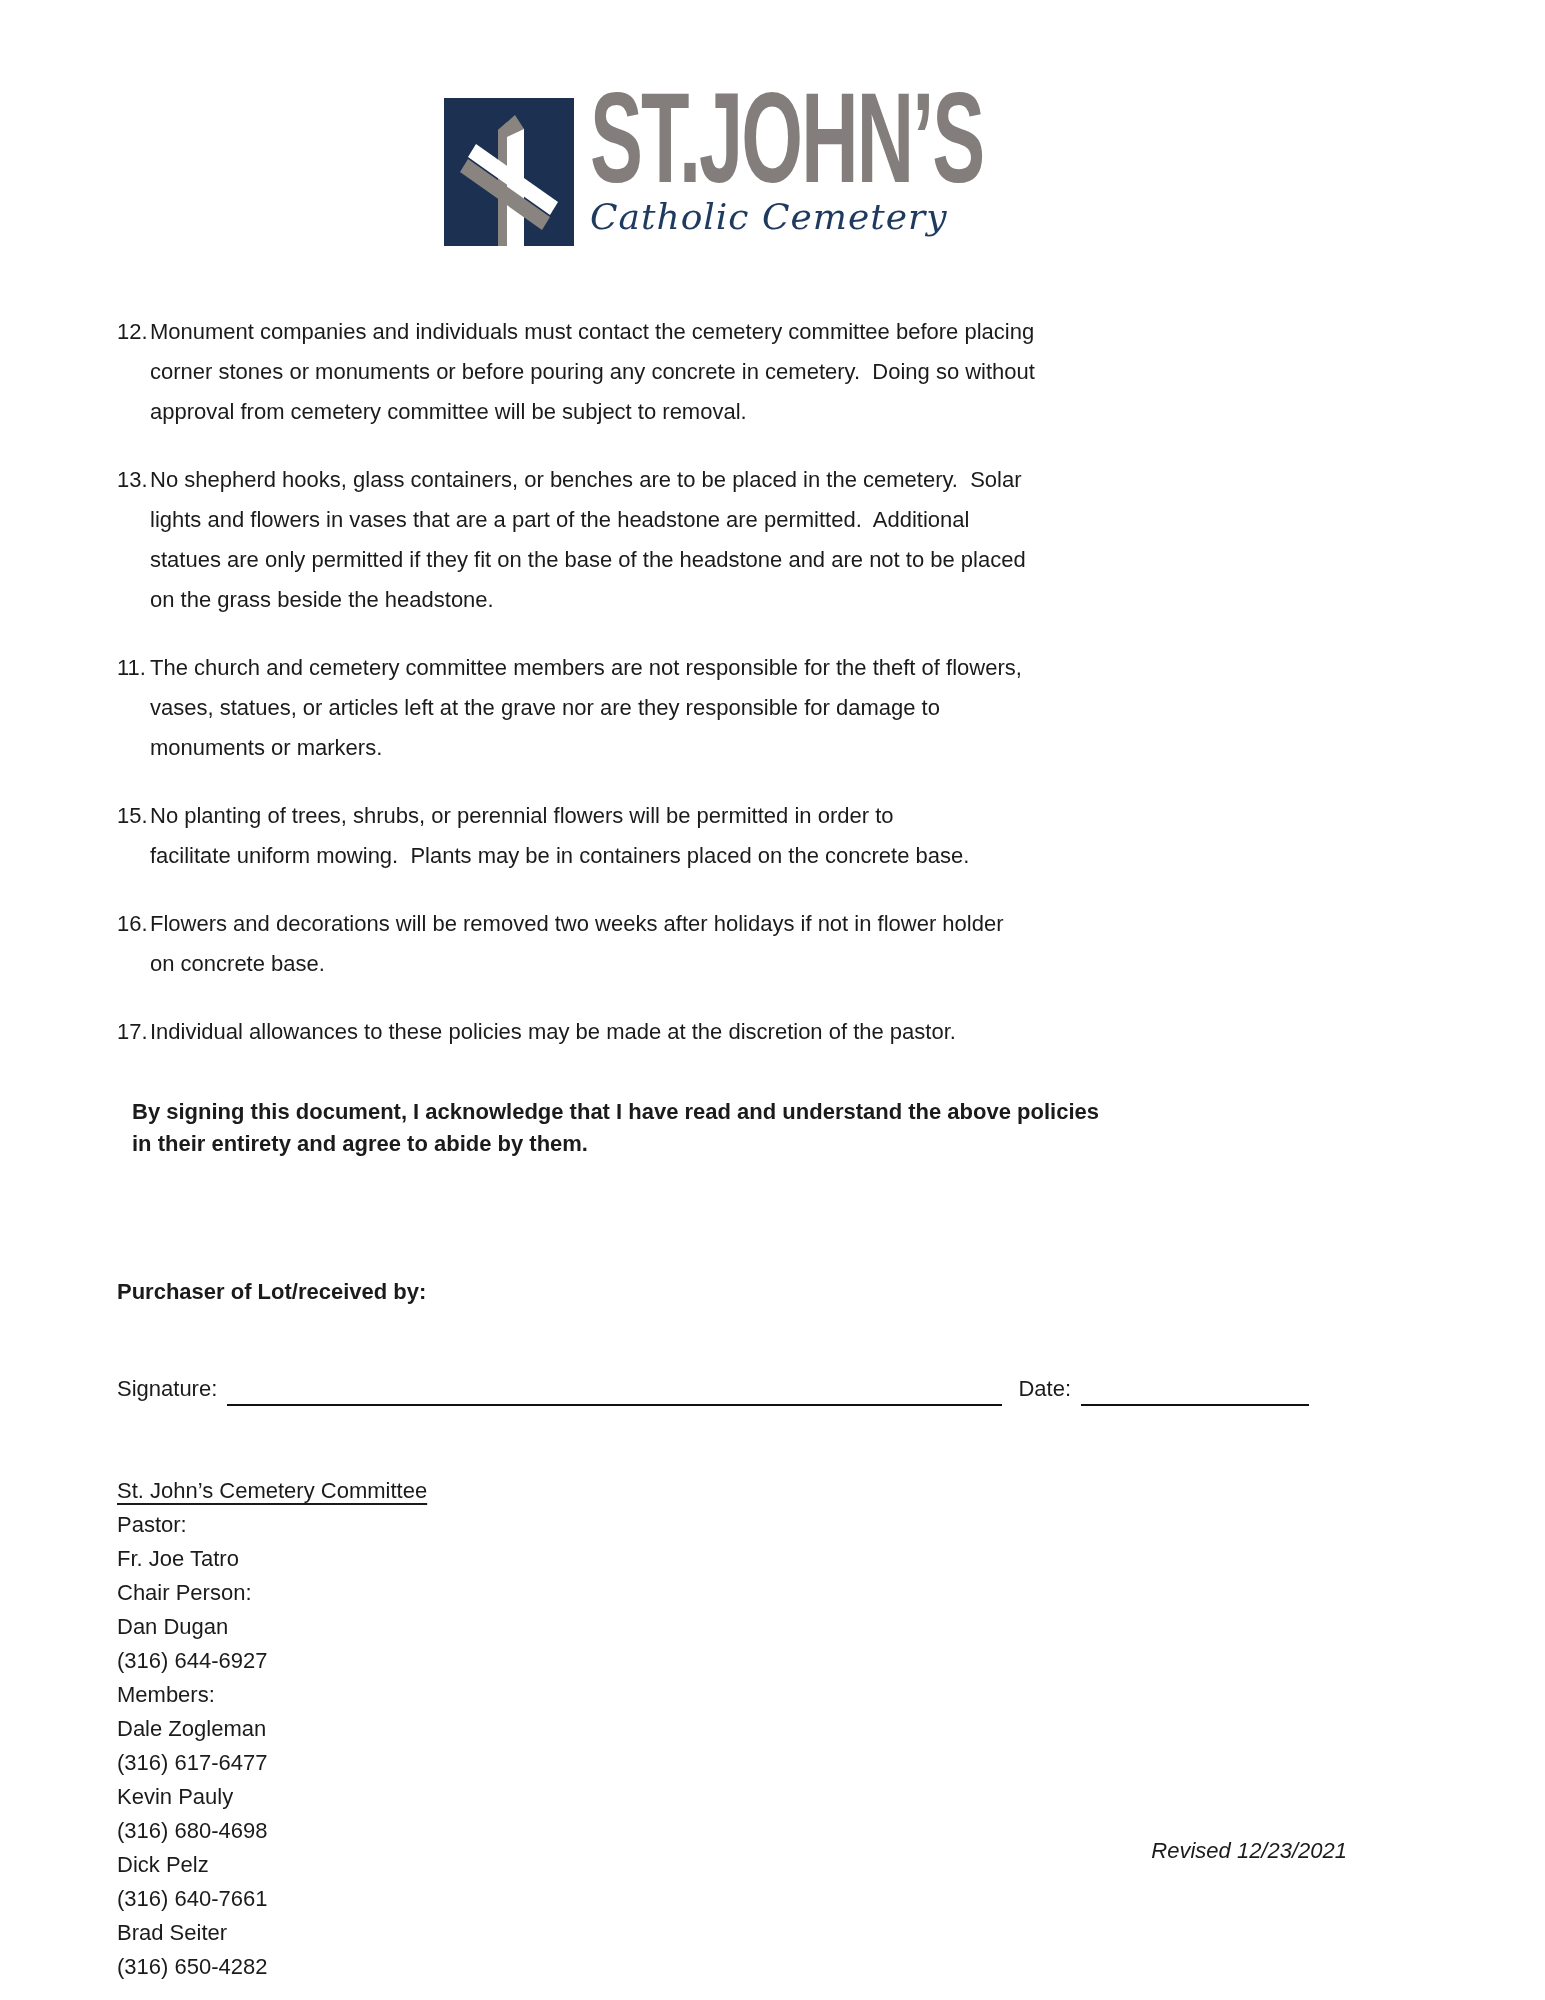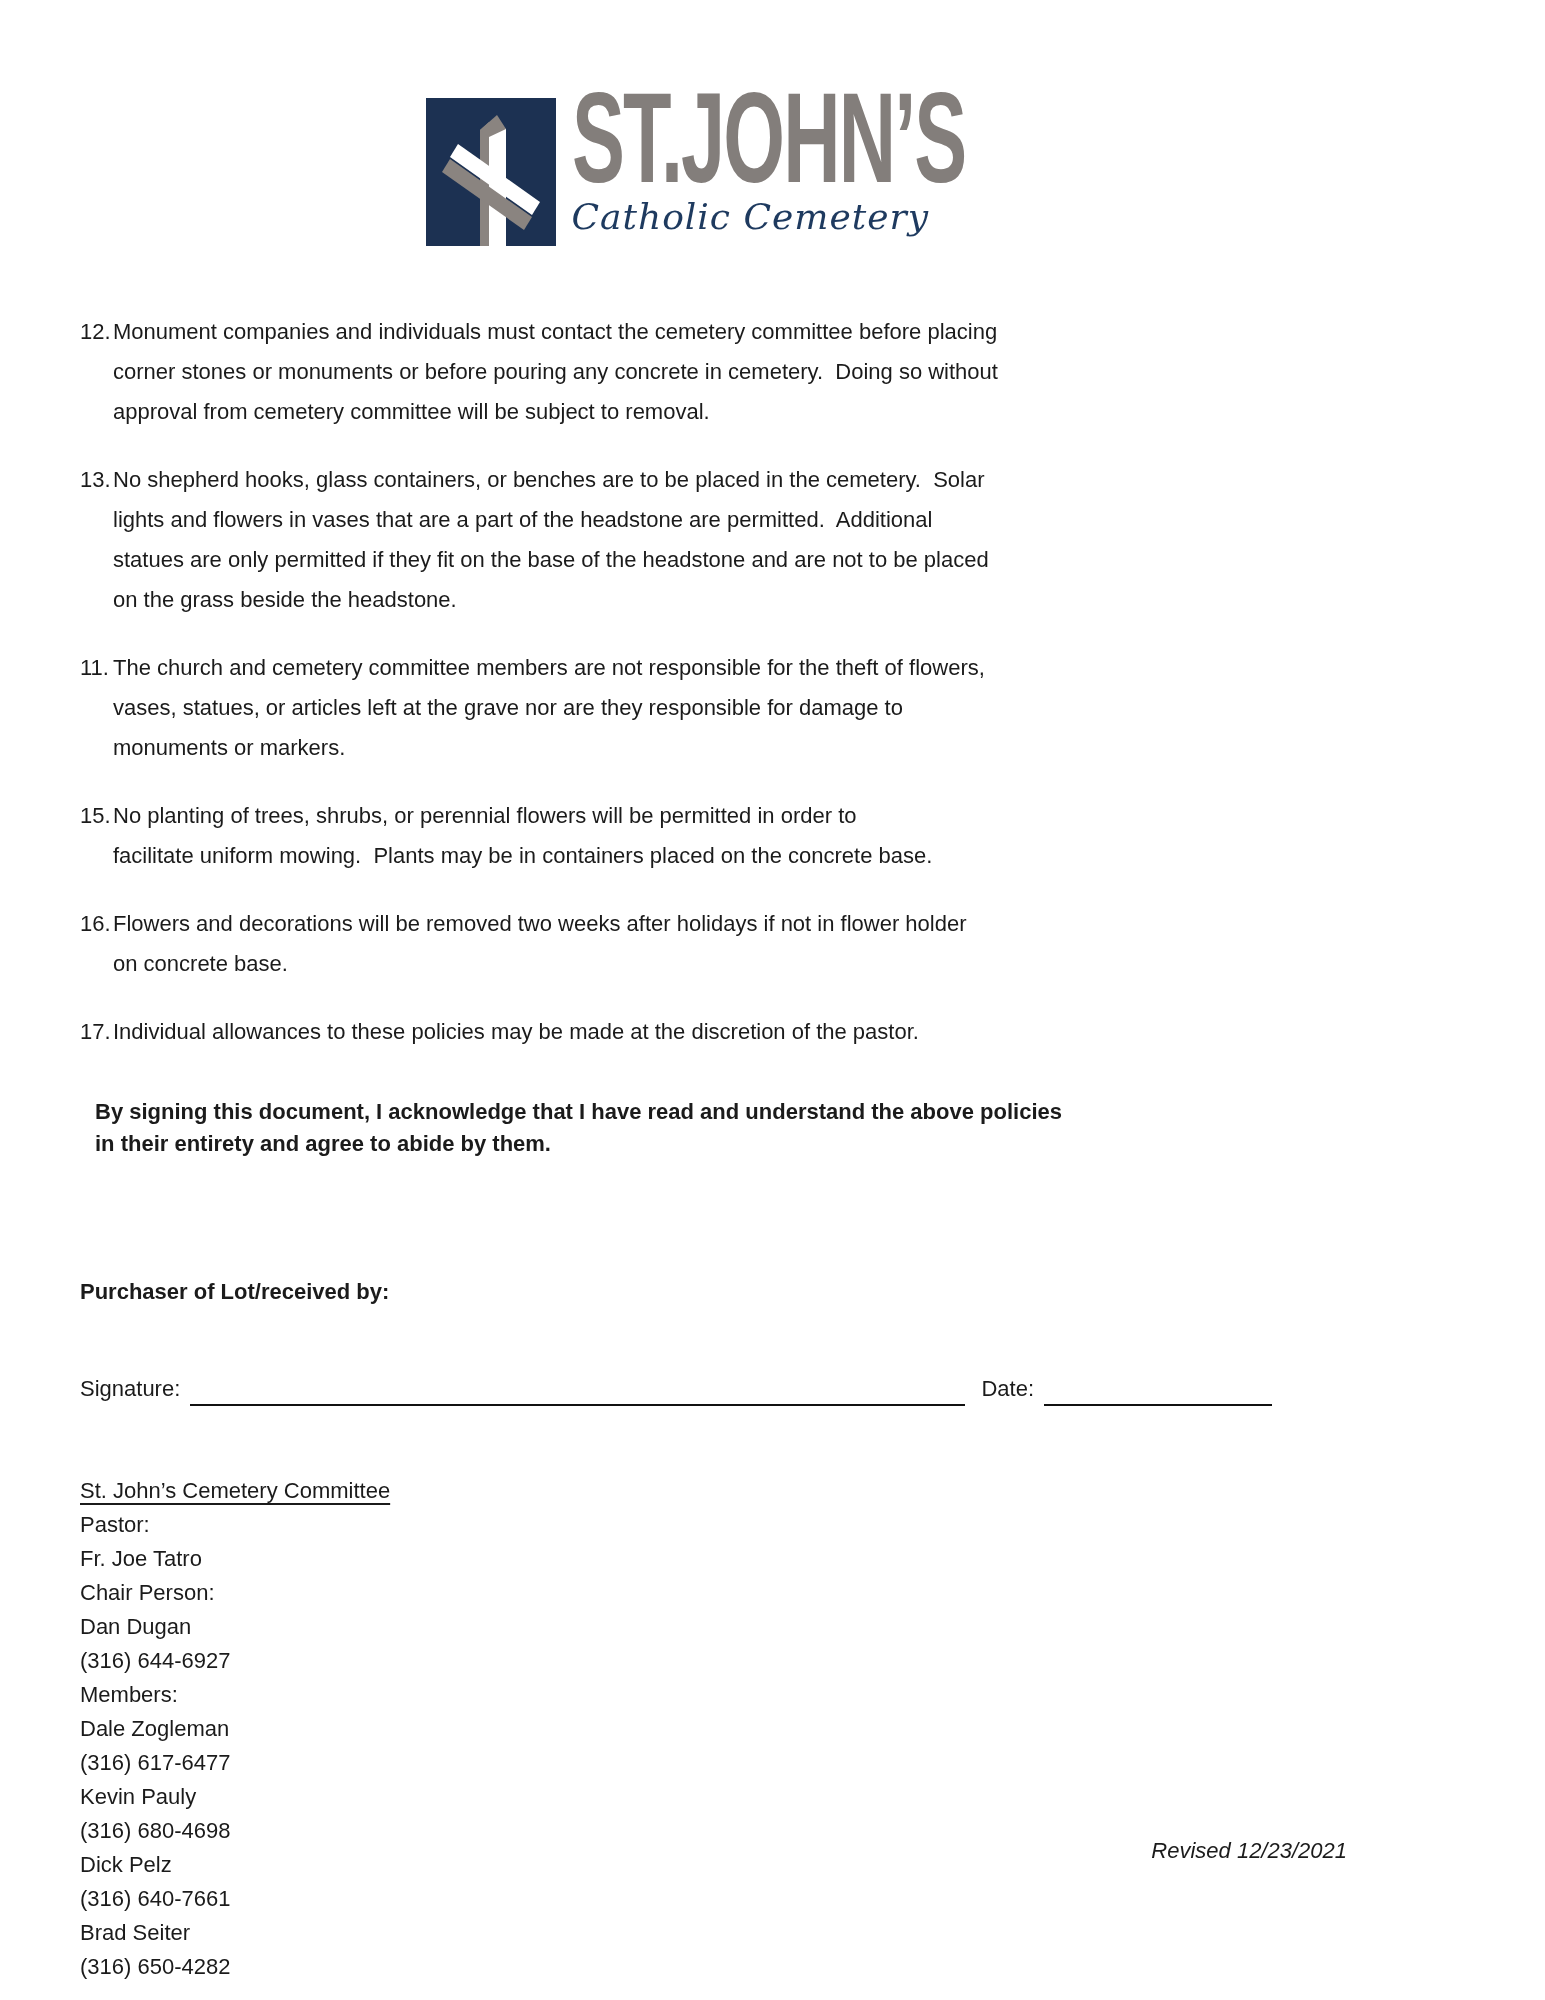--- a/index.html
+++ b/index.html
@@ -3,21 +3,21 @@
 <meta charset="utf-8">
 <style>
   html,body { margin:0; padding:0; background:#e8e8e8; }
   .page {
     position: relative;
     width: 1545px;
     height: 2000px;
     margin: 0 auto;
     background: #ffffff;
     box-sizing: border-box;
-    padding: 98px 182px 0 80px;
+    padding: 98px 182px 0 117px;
     font-family: "Liberation Sans", sans-serif;
     color: #1b1b1b;
     overflow: hidden;
   }
 
   
   .logo { display:flex; justify-content:center; align-items:flex-start; height:150px; }
   .logo-mark { width:130px; height:148px; flex:none; }
   .logo-text { margin-left:16px; width:446px; }
   .logo-title {

